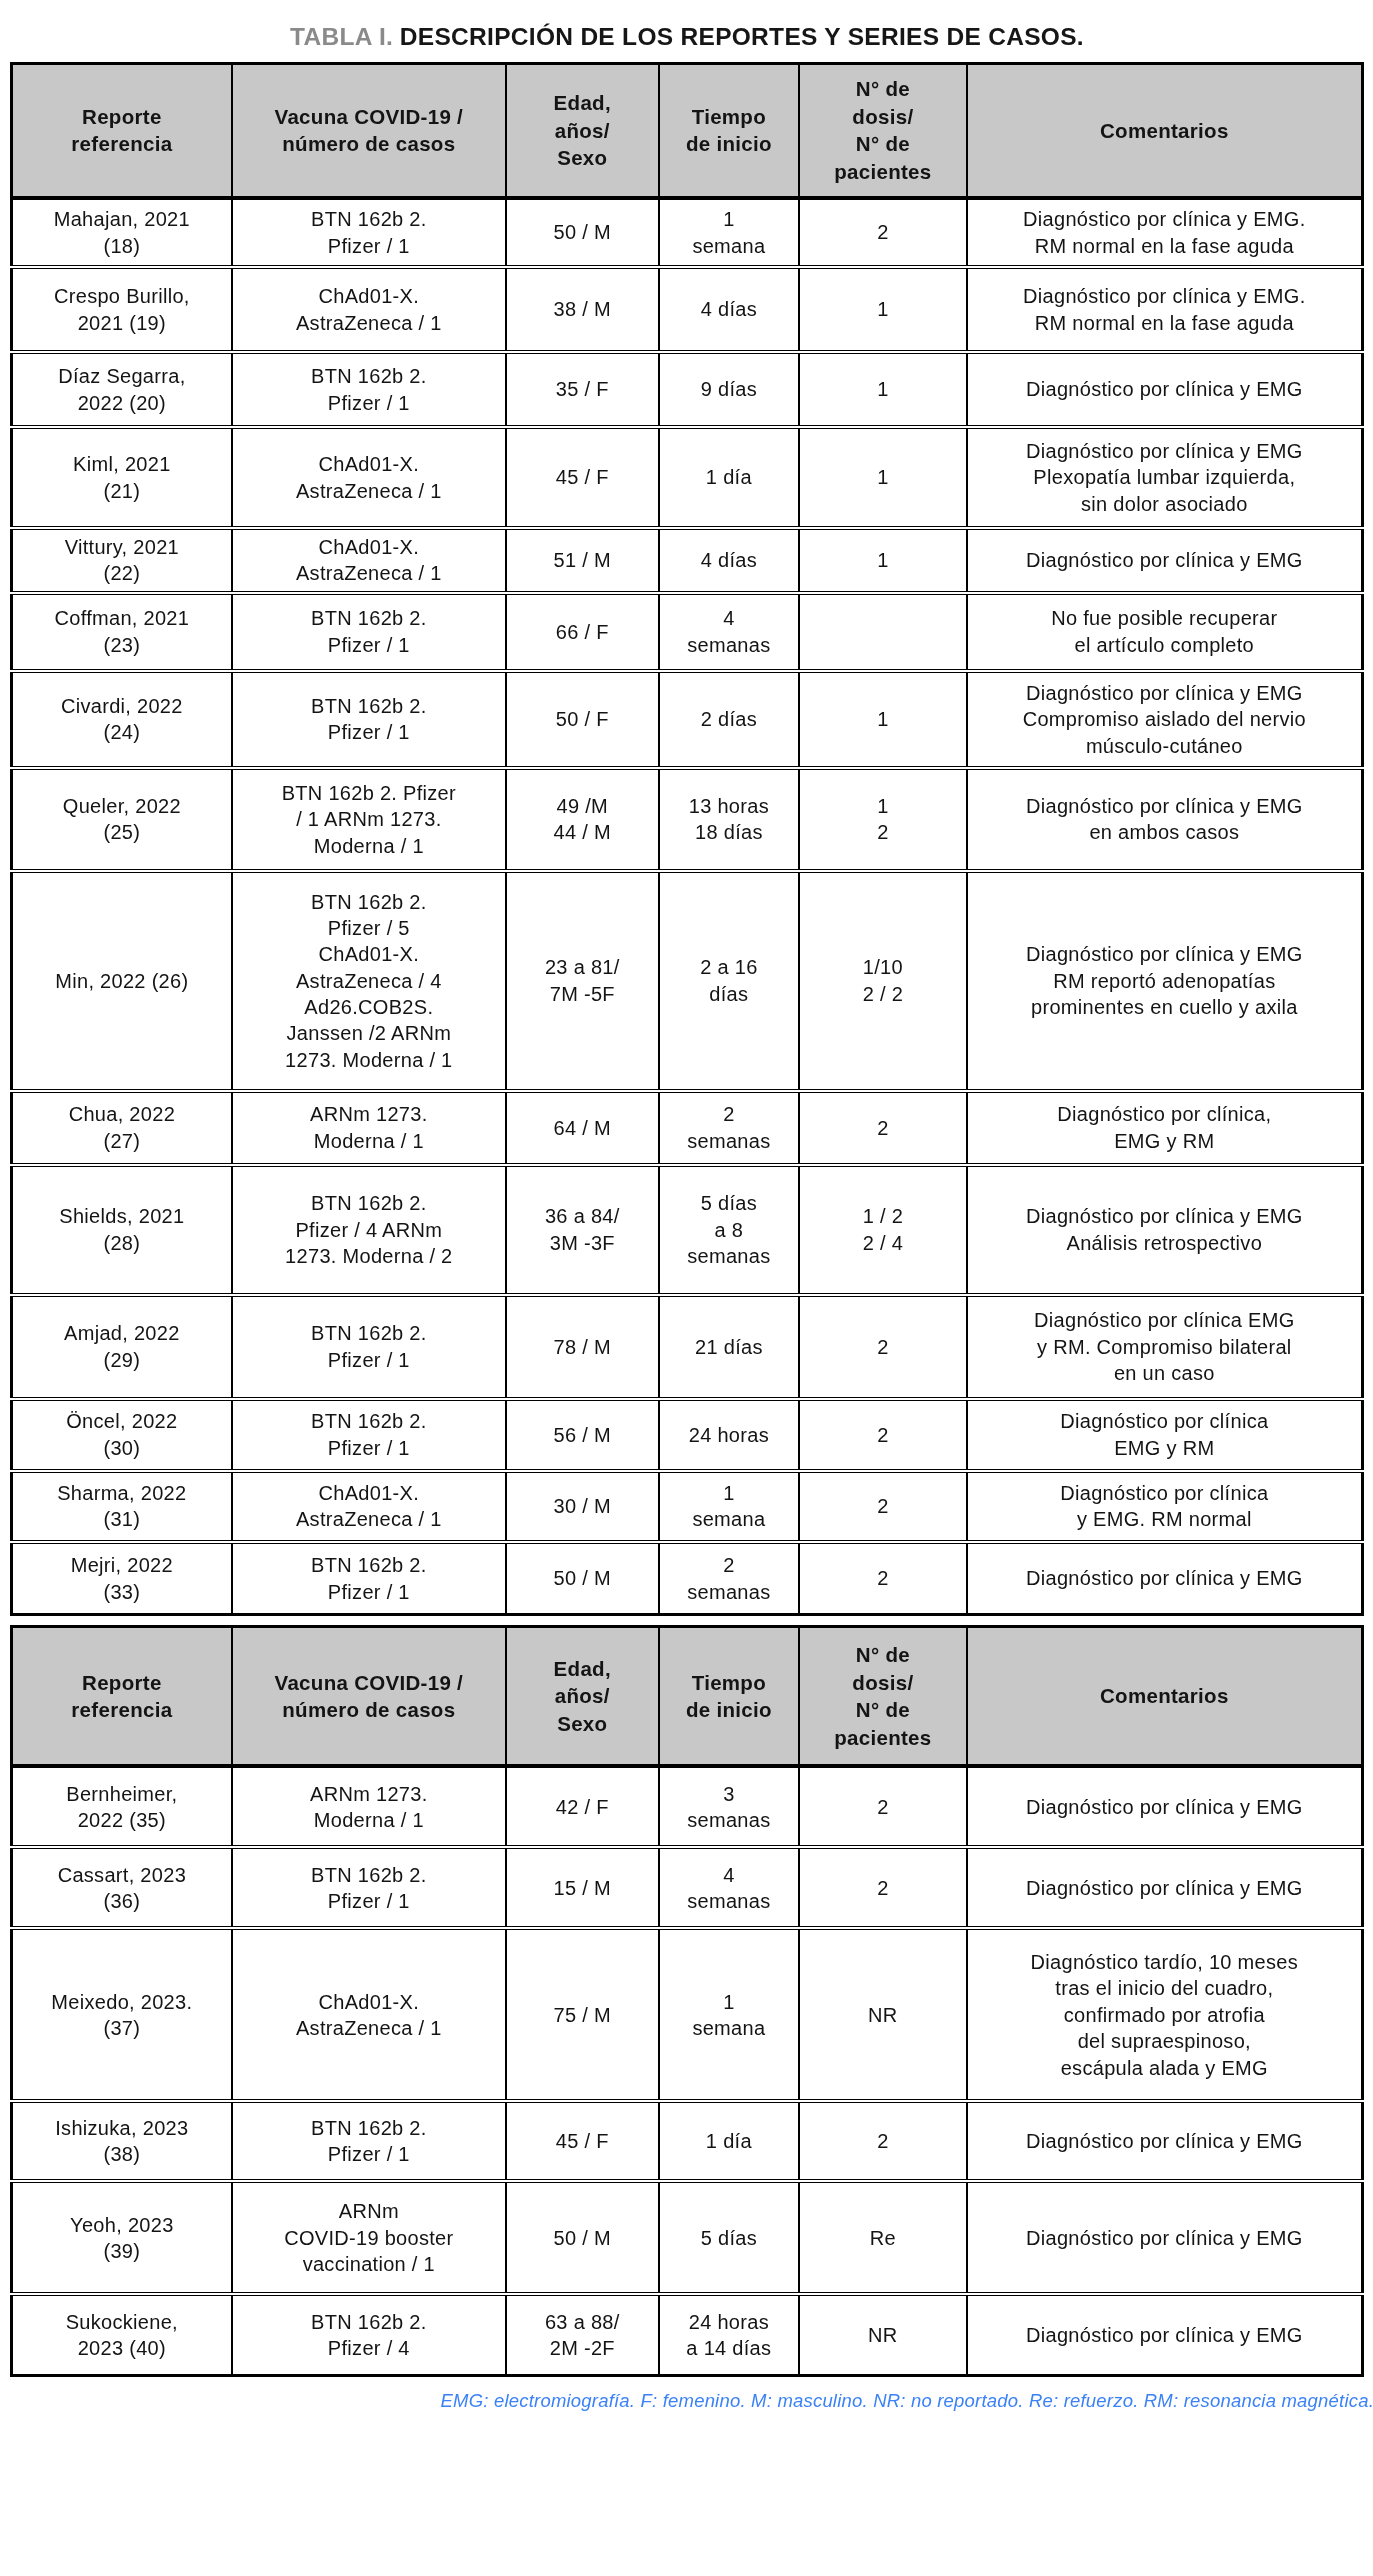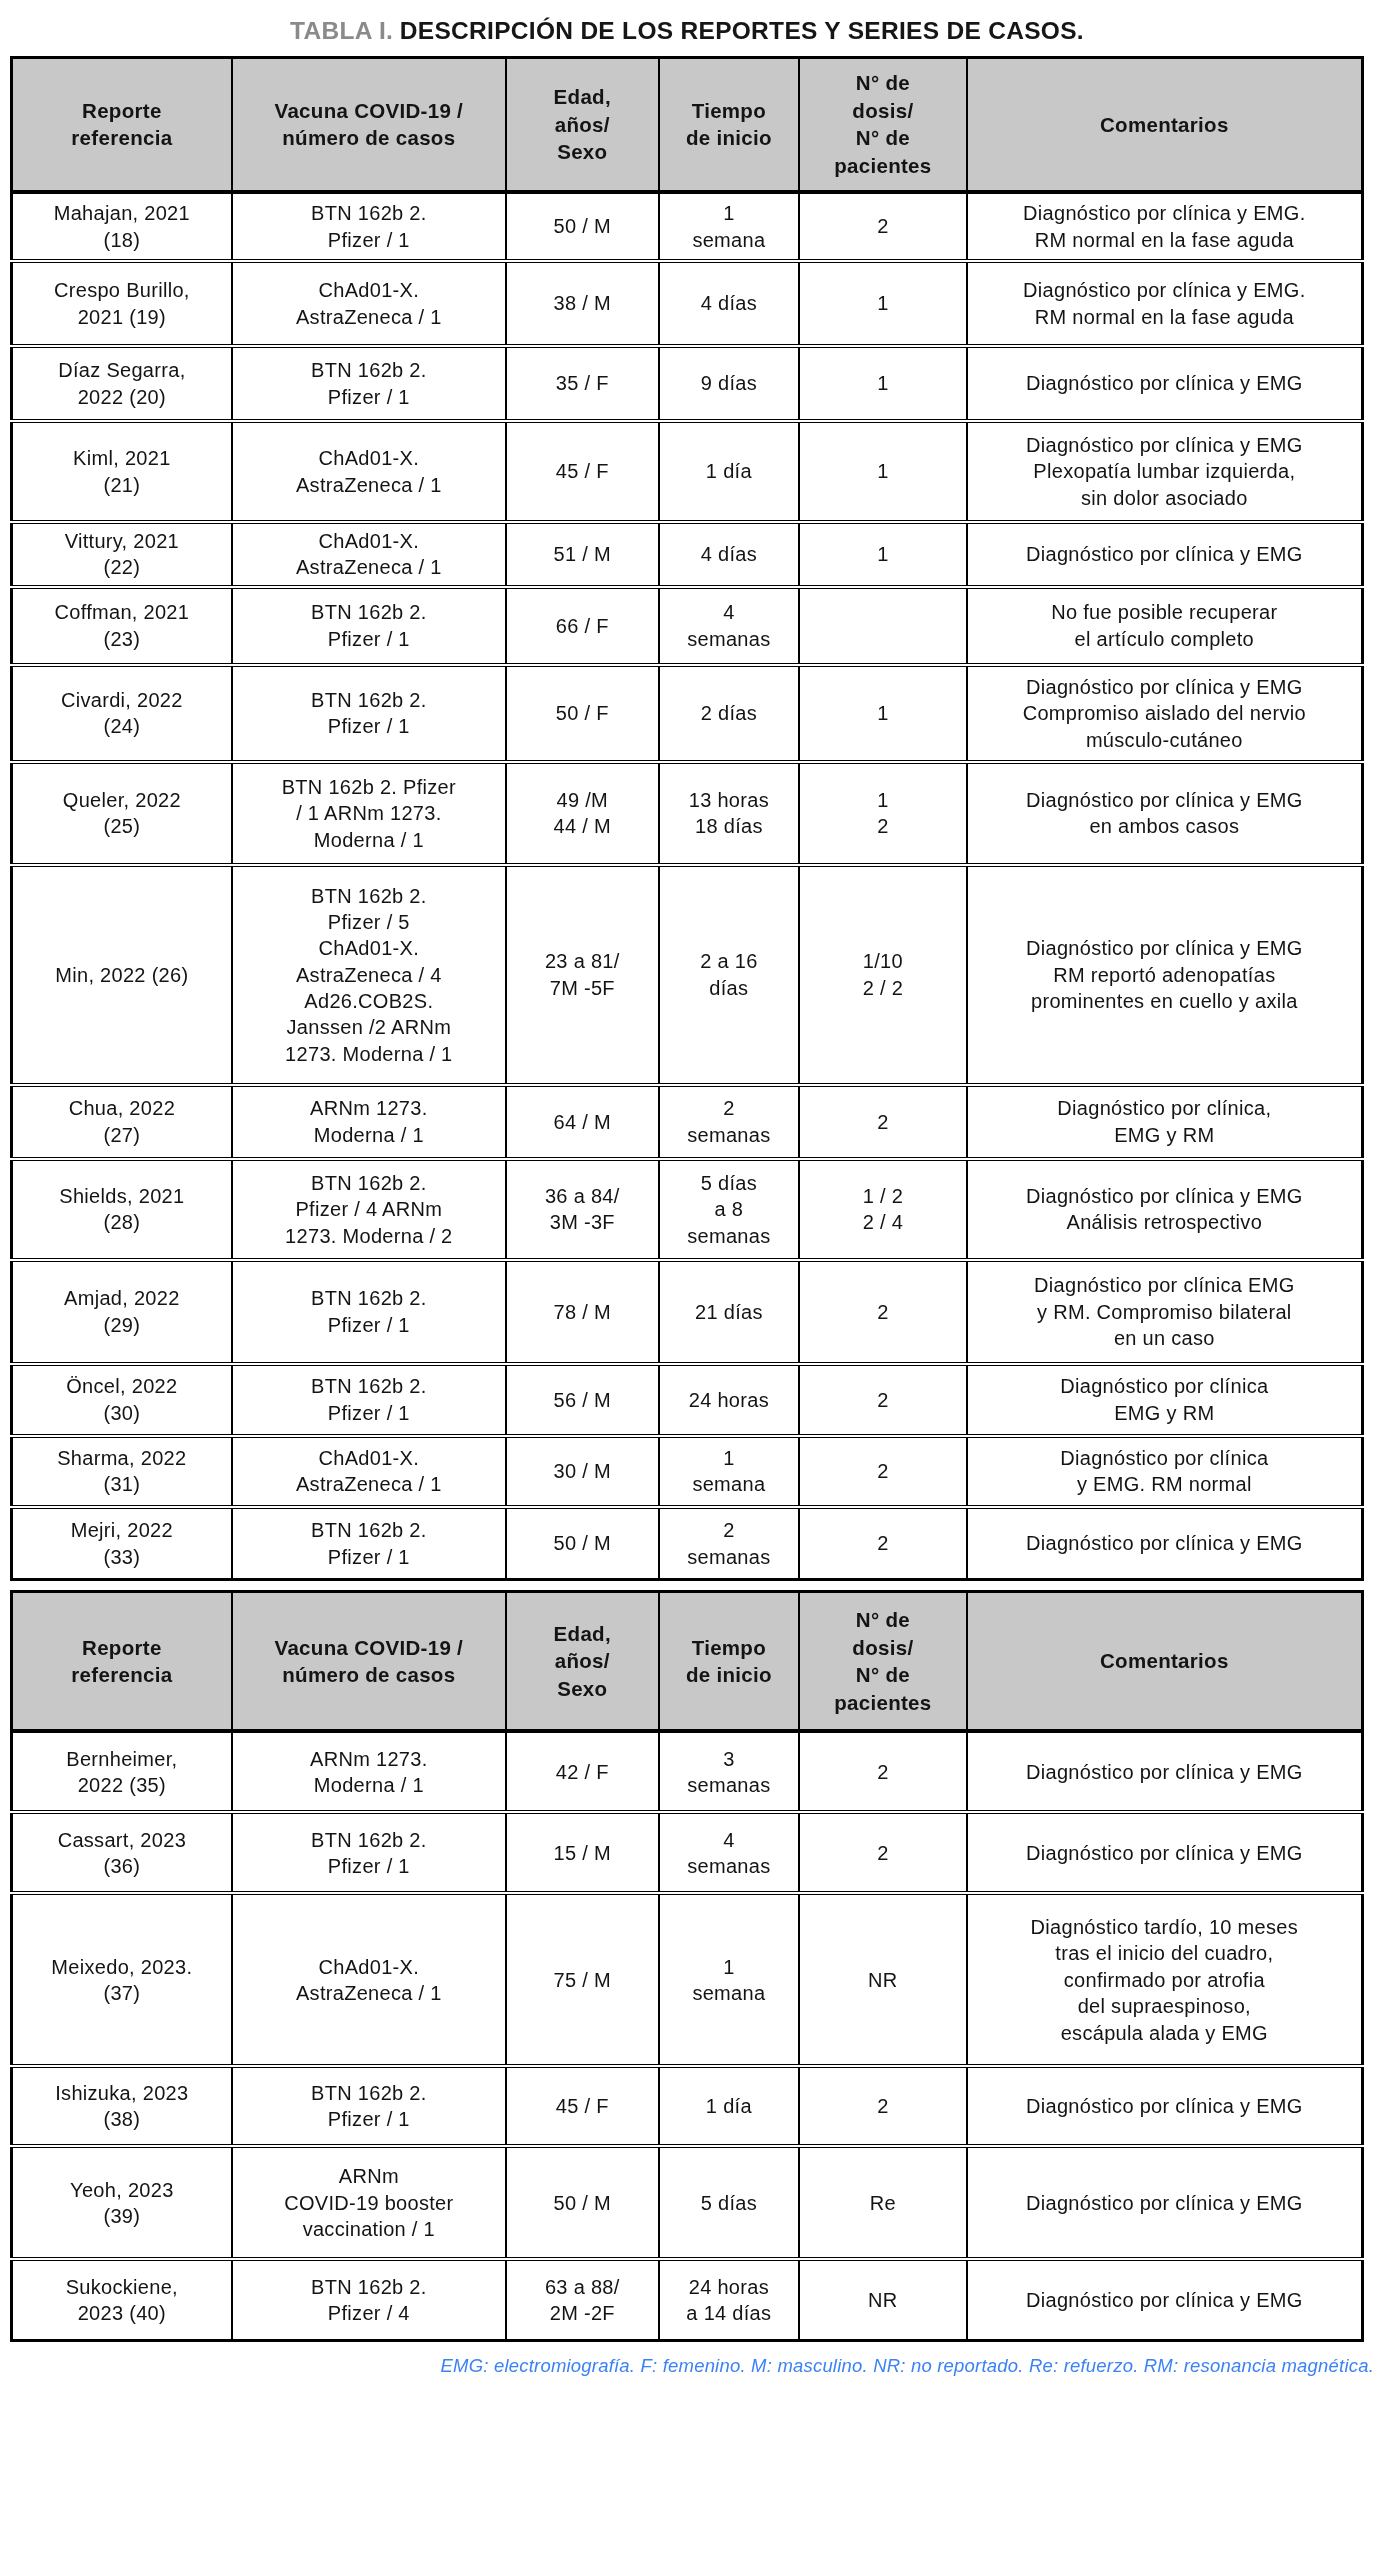--- a/index.html
+++ b/index.html
@@ -14,21 +14,21 @@
     color: #111111;
     overflow: hidden;
   }
   .page {
     position: relative;
     width: 1374px;
     height: 2576px;
     box-sizing: border-box;
   }
   .title {
-    padding-top: 17px;
+    padding-top: 23px;
     text-align: center;
     font-size: 24.5px;
     font-weight: bold;
     letter-spacing: 0.3px;
     color: #161616;
     white-space: nowrap;
   }
   .title-label {
     color: #8a8a8a;
     margin-right: 6.6px;
@@ -232,21 +232,21 @@
 (27)</td>
             <td>ARNm 1273.
 Moderna / 1</td>
             <td>64 / M</td>
             <td>2
 semanas</td>
             <td>2</td>
             <td>Diagnóstico por clínica,
 EMG y RM</td>
           </tr>
-          <tr style="height: 101px;">
+          <tr style="height: 130px;">
             <td>Shields, 2021
 (28)</td>
             <td>BTN 162b 2.
 Pfizer / 4 ARNm
 1273. Moderna / 2</td>
             <td>36 a 84/
 3M -3F</td>
             <td>5 días
 a 8
 semanas</td>

